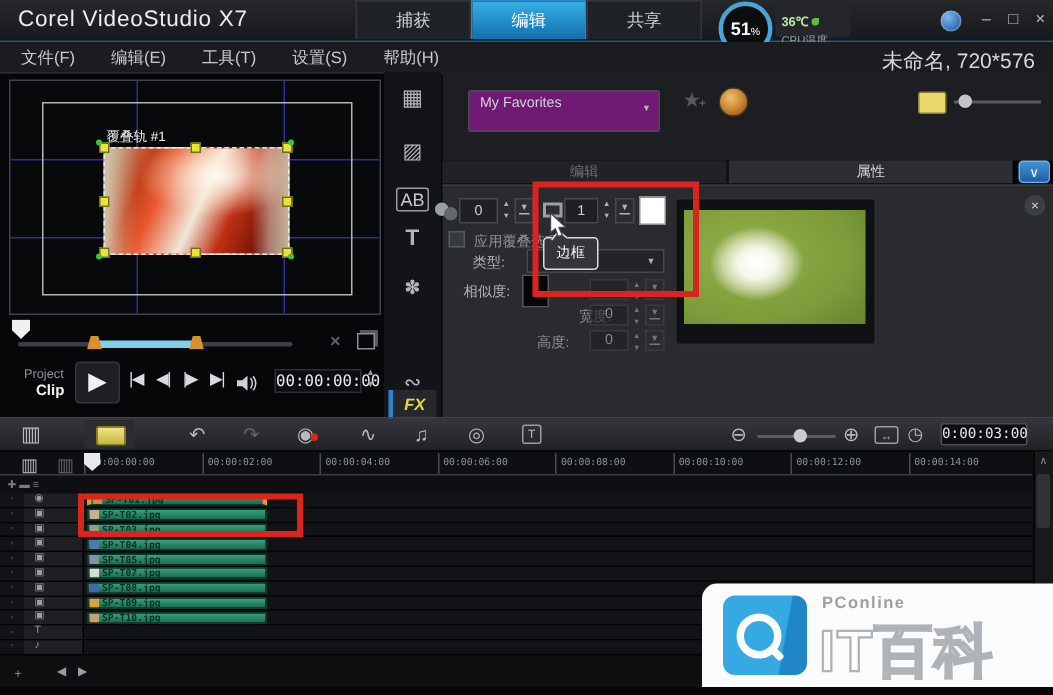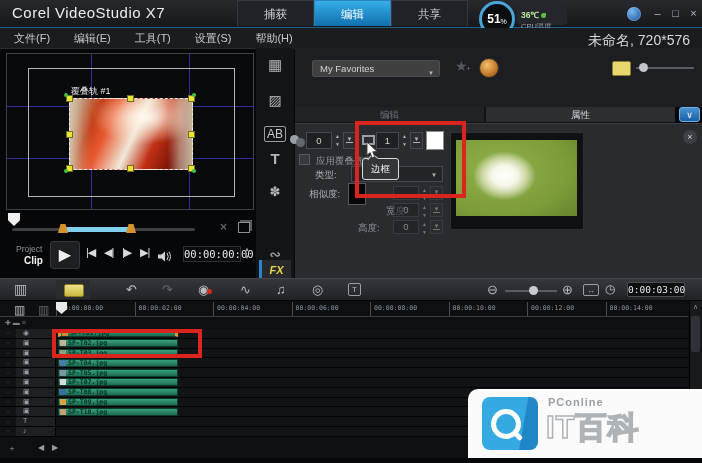--- a/index.html
+++ b/index.html
@@ -65,21 +65,21 @@
 
   
   .navstrip{left:256px;top:48px;width:38px;height:230px;background:#121417;}
   .nav-icon{left:0;width:38px;text-align:center;color:#b4b7ba;}
   .ab-chip{border:1px solid #9a9da0;font-size:12px;padding:0 2px;color:#c6c9cc;border-radius:2px;}
   .fx-btn{left:3px;top:212px;width:32px;height:20px;background:#26282c;border-left:3px solid #2f82cf;
           color:#e8d44d;font-weight:bold;font-style:italic;font-size:11px;text-align:center;line-height:20px;box-sizing:border-box;}
 
   
   .lib-top{left:295px;top:48px;width:407px;height:59px;background:#1c1e21;}
-  .fav-dd{left:312px;top:60px;width:128px;height:17px;background:#404040;border:1px solid #4a4e54;border-radius:2px;
+  .fav-dd{left:312px;top:60px;width:128px;height:28px;background:#701a75;border:1px solid #4a4e54;border-radius:2px;
           font-size:9.5px;color:#d2d4d7;line-height:15px;padding-left:7px;box-sizing:border-box;}
   .dd-arrow{position:absolute;right:5px;top:5px;font-size:6px;color:#b0b3b7;}
   .star-add{left:455px;top:58px;font-size:14px;color:#55585e;}
   .star-plus{left:466px;top:64px;font-size:8px;color:#6a6e73;}
   .orange-disc{left:479px;top:58px;width:18px;height:18px;border-radius:50%;border:1px solid #3a3228;
                background:radial-gradient(circle at 40% 35%,#f0c070,#c07828 60%,#7a4510);}
   .yellow-chip{left:612px;top:61px;width:17px;height:13px;background:#e9d96d;border:1px solid #8a7f35;border-radius:2px;}
   .lib-slider{left:636px;top:67px;width:58px;height:2px;background:#585c62;}
   .lib-thumb{left:639px;top:63px;width:9px;height:9px;border-radius:50%;background:#c2c5c9;}
 
@@ -163,21 +163,21 @@
   .vs-thumb{left:691px;top:316px;width:9px;height:36px;background:#2e3136;border-radius:2px;}
 
   
   .wm{left:468px;top:389px;width:234px;height:69px;background:#fbfbfb;border-radius:10px 0 0 0;z-index:10;}
   .wm-logo{left:14px;top:8px;width:56px;height:53px;border-radius:8px;
            background:linear-gradient(100deg,#35aae2 70%,#1f86c8 72%);}
   .wm-logo:before{content:"";position:absolute;left:9px;top:12px;width:20px;height:20px;border:5px solid #fff;border-radius:50%;}
   .wm-logo:after{content:"";position:absolute;left:30px;top:36px;width:11px;height:5px;background:#fff;
                  transform:rotate(45deg);border-radius:2px;}
   .wm-brand{left:80px;top:7px;font-size:11px;color:#9aa0a5;font-weight:bold;letter-spacing:1px;}
-  .wm-title{left:78px;top:18px;font-size:31px;font-weight:bold;color:#fdfdfd;
+  .wm-title{left:78px;top:18px;font-size:39px;font-weight:bold;color:#fdfdfd;
             -webkit-text-stroke:1.5px #aeb3b8;letter-spacing:1px;}
 </style>
 </head>
 <body>
 
 <div id="app">
 
   <div class="abs titlebar">
     <span class="abs app-title">Corel VideoStudio X7</span>
     <div class="abs top-tabs">

